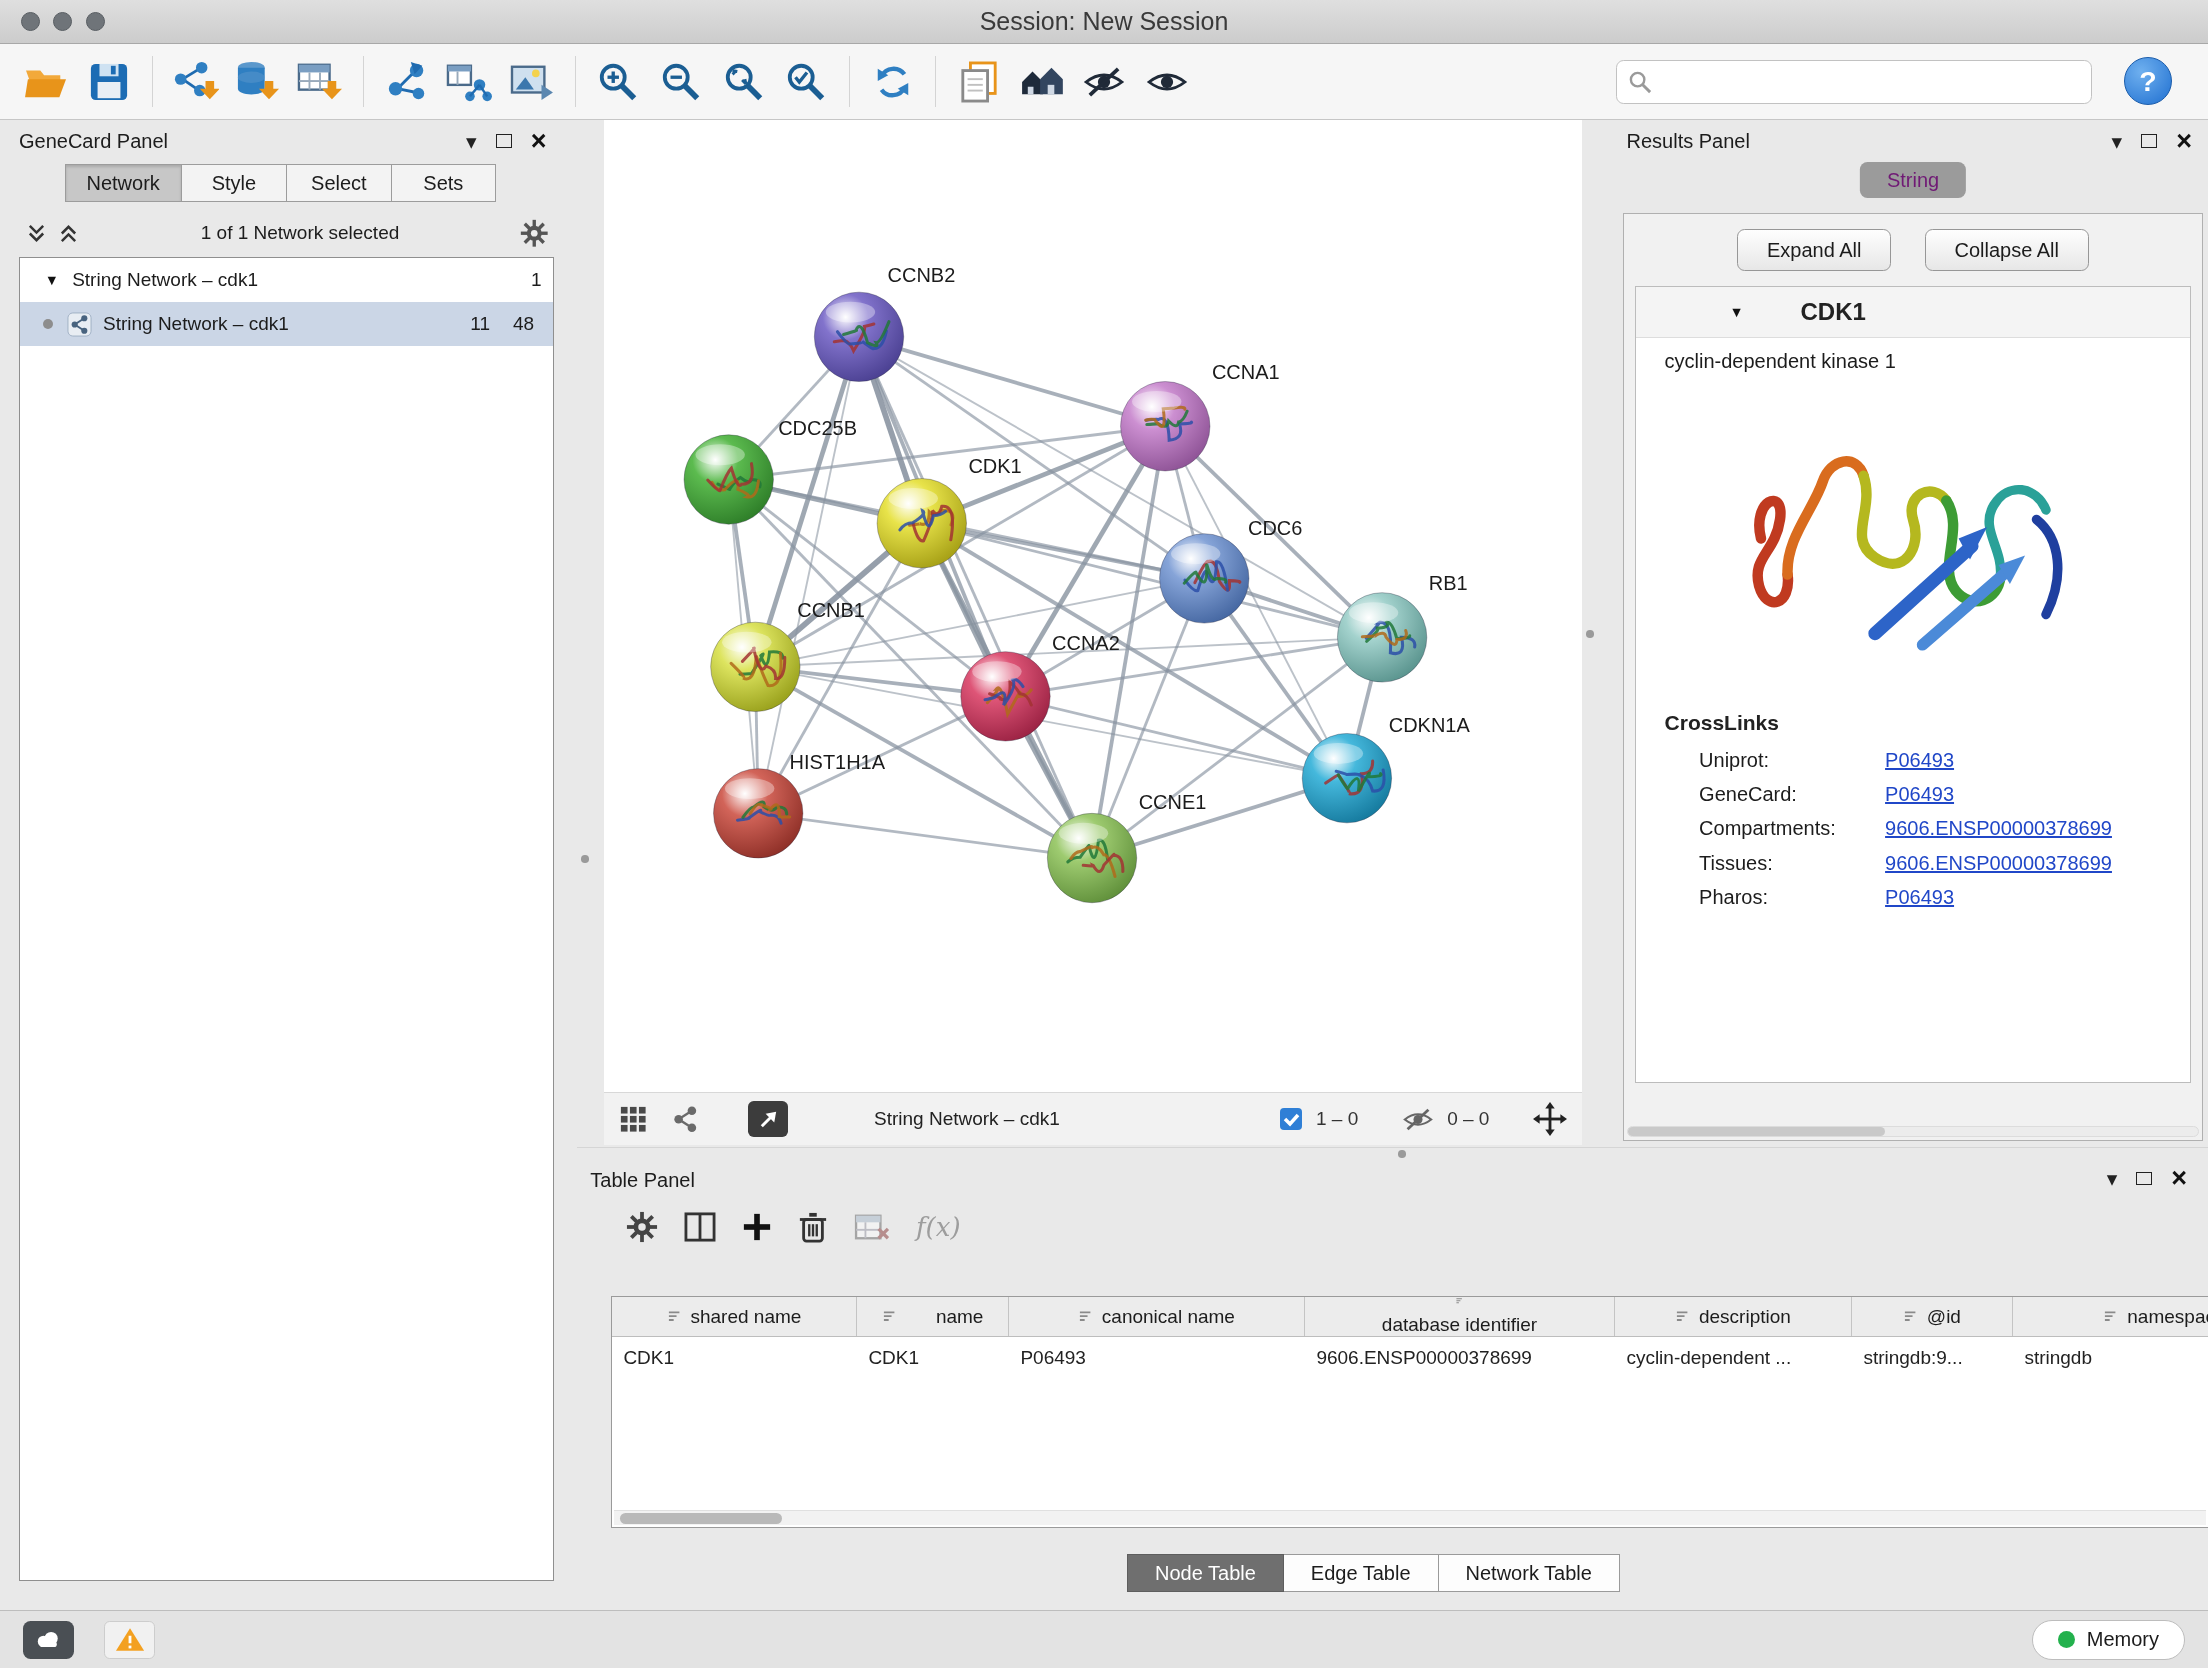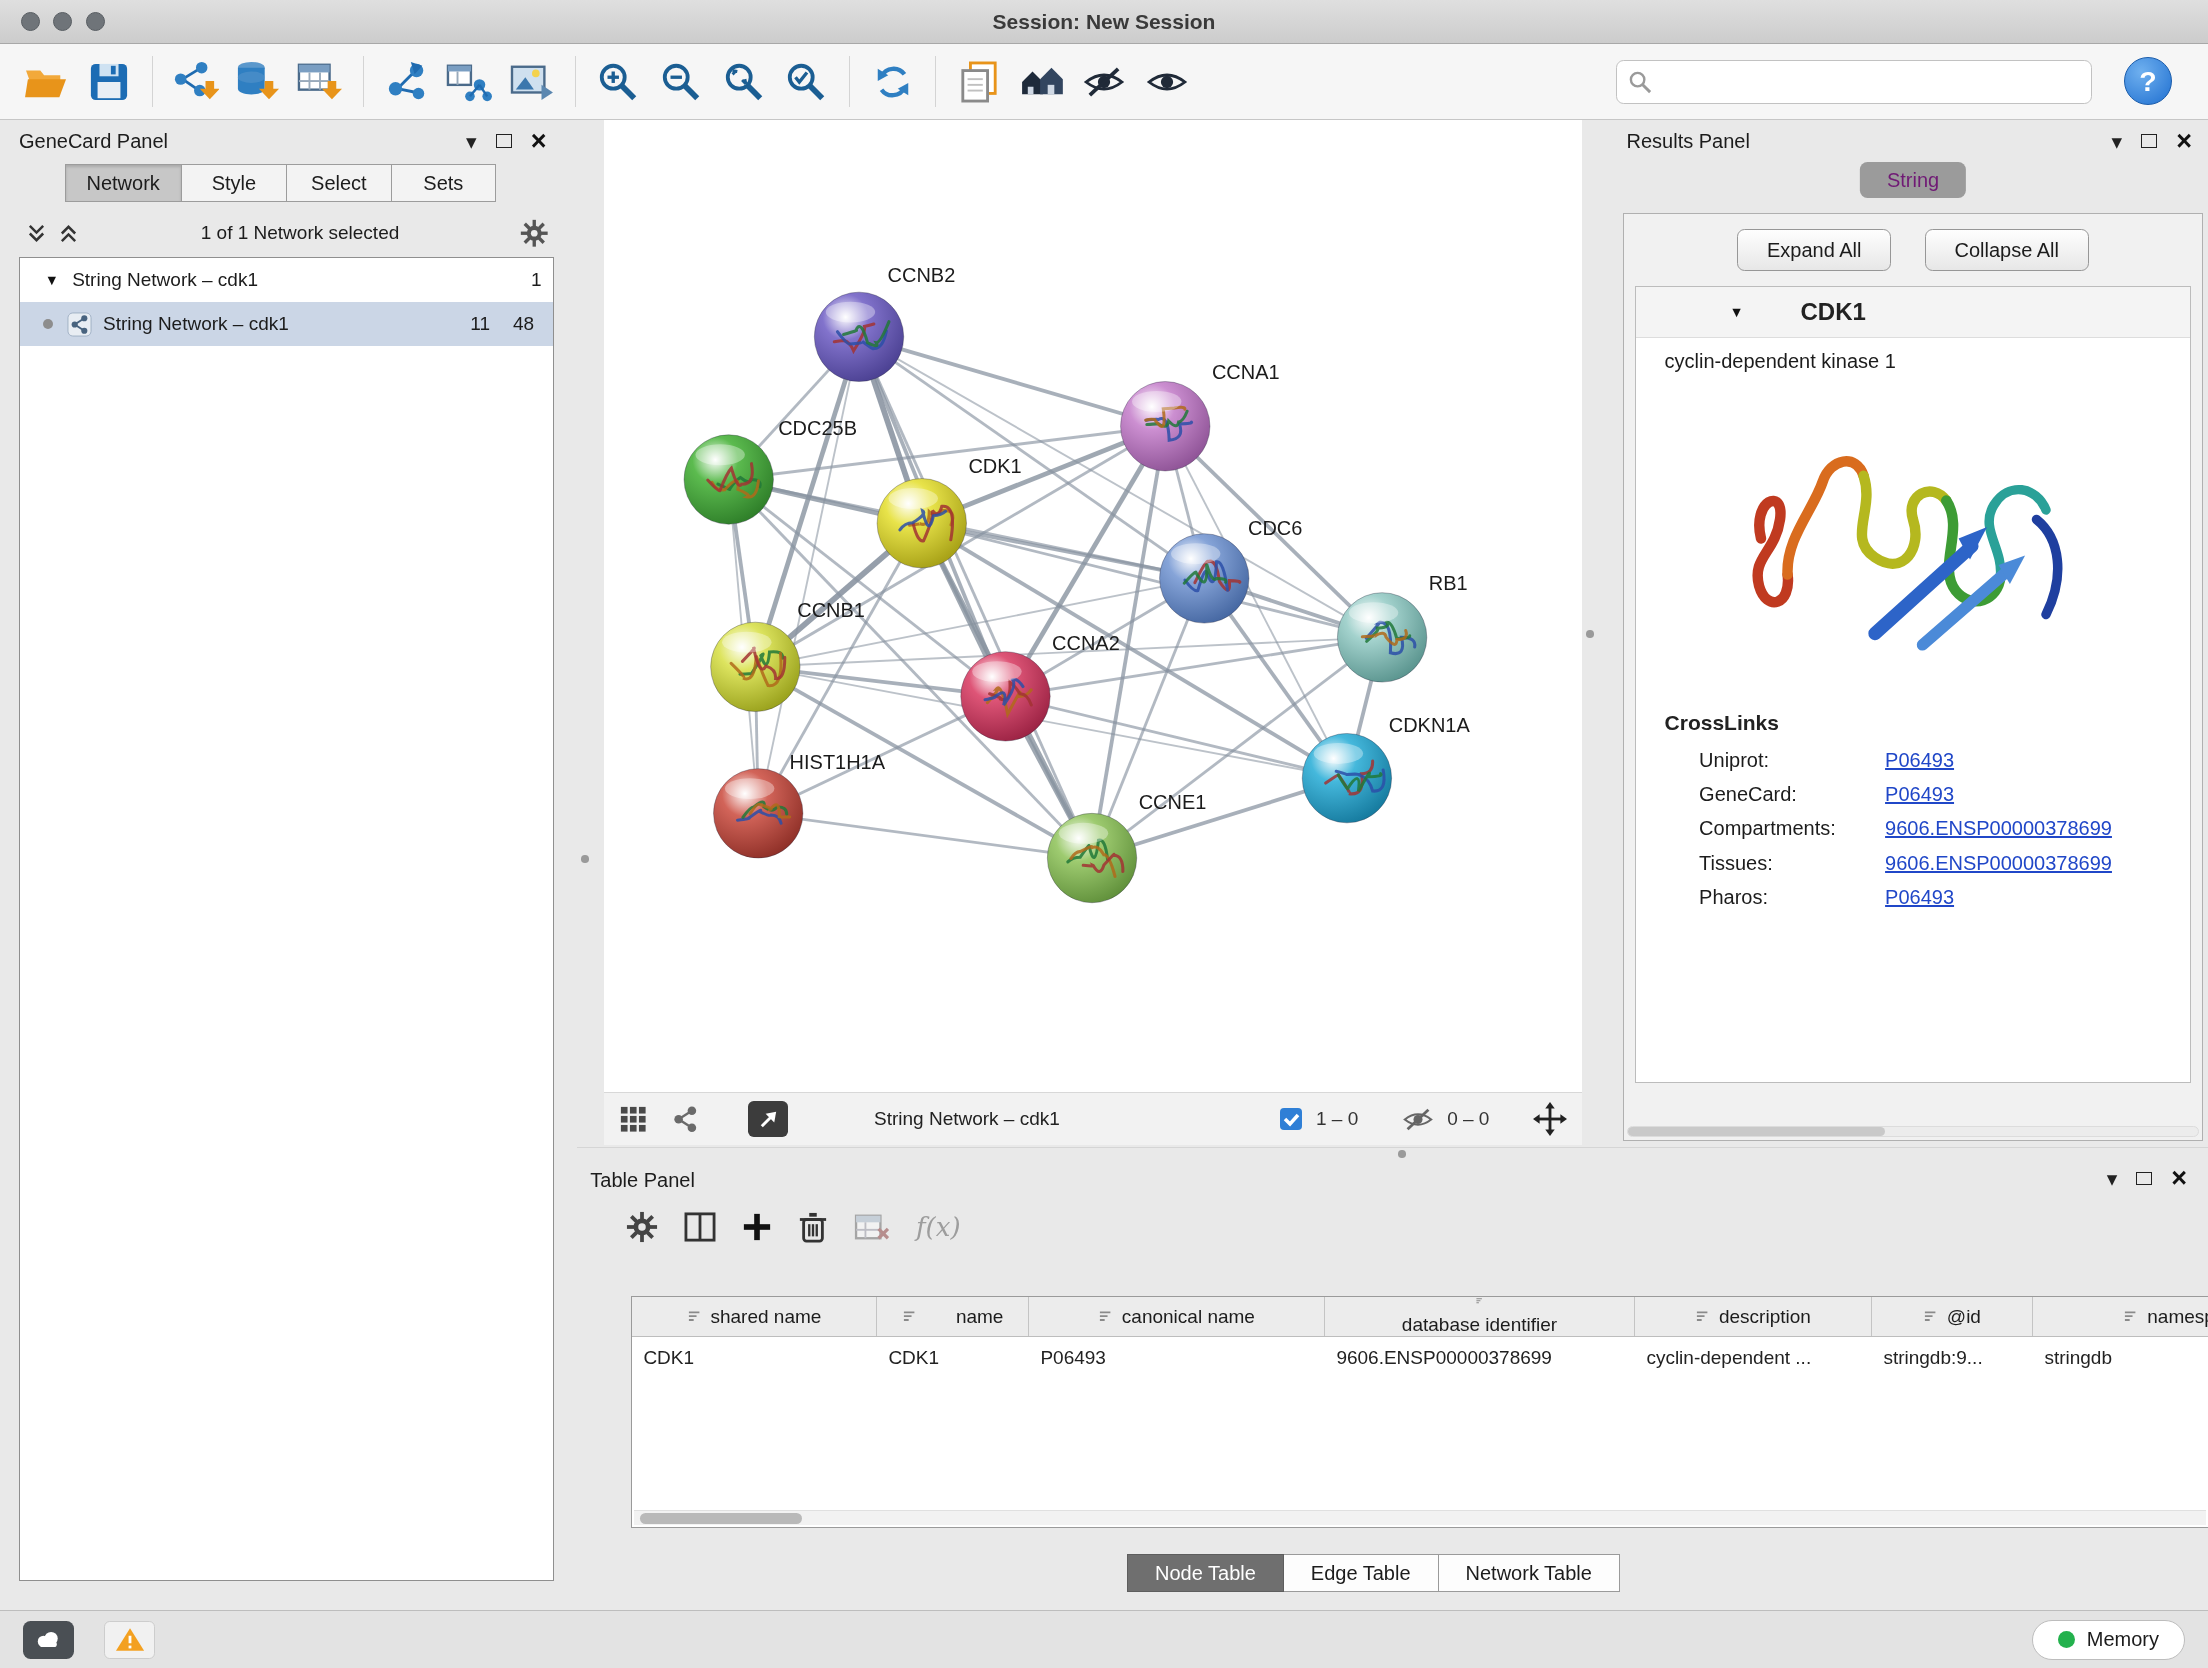--- a/index.html
+++ b/index.html
@@ -1,21 +1,21 @@
 <!DOCTYPE html>
 <html style="font-size:15px"><head>
 <meta charset="utf-8">
 <style>
   *{box-sizing:border-box;margin:0;padding:0}
   html,body{width:2208px;height:1668px}
   body{font-family:"Liberation Sans",sans-serif;background:#e9e9e9;position:relative;overflow:hidden;color:#222}
   svg{display:block}
 
   
-  .titlebar{position:absolute;top:0;left:0;width:100%;height:44px;background:linear-gradient(#dfdfdf,#cccccc);border-bottom:1px solid #a8a8a8;text-align:center;line-height:43px;font-size:21px;color:#3a3a3a;font-weight:700}
+  .titlebar{position:absolute;top:0;left:0;width:100%;height:44px;background:linear-gradient(#dfdfdf,#cccccc);border-bottom:1px solid #a8a8a8;text-align:center;line-height:43px;font-size:25px;color:#3a3a3a;font-weight:400}
   .tlight{position:absolute;top:12.4px;width:19px;height:19px;border-radius:50%;background:#6f7479;border:1px solid #595e63}
   .tl1{left:21px}.tl2{left:53px}.tl3{left:86px}
 
   
   .toolbar{position:absolute;top:44px;left:0;width:100%;height:76px;background:#f6f6f6;border-bottom:1px solid #c6c6c6;display:flex;align-items:center;padding:0 15px}
   .tbicon{width:53px;height:55px;display:flex;align-items:center;justify-content:center;margin:0 4.8px;border-radius:5.7px;cursor:default}
   .tbsep{width:1px;height:51px;background:#d4d4d4;margin:0 11.4px}
   .search-box{position:absolute;right:116px;top:16px;width:476px;height:44px;background:#fff;border:1px solid #c2c2c2;border-radius:7.6px;display:flex;align-items:center;padding:0 11.4px}
   .search-box input{border:none;outline:none;flex:1;font-size:19px;font-family:"Liberation Sans",sans-serif;margin-left:7.6px;background:transparent}
   .help-btn{position:absolute;right:36px;top:13.3px;width:48px;height:48px;border-radius:50%;background:radial-gradient(circle at 35% 30%,#6fb0ef,#1f6fd0);color:#fff;font-size:28.5px;font-weight:700;display:flex;align-items:center;justify-content:center;border:1px solid #1a5cab}
@@ -72,21 +72,21 @@
   .xl-label{width:186px;color:#1c1c1c}
   .xl-link{color:#2047c8;text-decoration:underline;cursor:pointer}
   .rp-track{position:absolute;left:3.8px;right:3.8px;bottom:2.9px;height:11.4px;background:#ececec;border:1px solid #dcdcdc;border-radius:5.7px}
   .rp-thumb{width:45%;height:100%;background:#c9c9c9;border-radius:5.7px}
 
   
   .table-panel{position:absolute;left:577px;top:1147px;right:0;height:463px;border-top:1px solid #d5d5d5;background:#e9e9e9}
   .tp-head{height:44px;display:flex;align-items:flex-end;padding:7.6px 13.3px 0;font-size:20px;color:#1c1c1c}
   .tp-toolbar{display:flex;align-items:center;gap:26px;padding:13.3px 0 0 49px;height:57px}
   .fx{font-family:"DejaVu Serif",serif;font-style:italic;font-size:26px;color:#9d9d9d}
-  .tp-table{position:absolute;left:54px;top:148px;right:0;height:232px;background:#fff;border:1px solid #9a9a9a;border-right:none;overflow:hidden}
+  .tp-table{position:absolute;left:34px;top:148px;right:0;height:232px;background:#fff;border:1px solid #9a9a9a;border-right:none;overflow:hidden}
   .tp-hrow{display:flex;height:40px;background:#ececec;border-bottom:1px solid #bdbdbd}
   .tp-hcell{display:flex;align-items:center;justify-content:center;gap:9.5px;border-right:1px solid #c4c4c4;font-size:19px;color:#1c1c1c;flex:none}
   .tp-row{display:flex;height:40px}
   .tp-cell{padding:9.5px 0 0 11.4px;font-size:19px;flex:none;white-space:nowrap;overflow:hidden}
   .tp-track{position:absolute;left:1.9px;right:1.9px;bottom:1.9px;height:15px;background:#f2f2f2;border-top:1px solid #e0e0e0}
   .tp-thumb{position:absolute;left:5.7px;top:1.9px;width:162px;height:11.4px;border-radius:5.7px;background:#b9b9b9}
   .tp-tabs{position:absolute;left:550px;top:406px;display:flex}
   .tp-tab{height:38px;line-height:36px;padding:0 27px;font-size:20px;border:1px solid #9a9a9a;background:#fdfdfd;border-left:none;color:#1c1c1c}
   .tp-tab:first-child{border-left:1px solid #9a9a9a}
   .tp-tab.sel{background:#6f6f6f;color:#fff;border-color:#5e5e5e}

